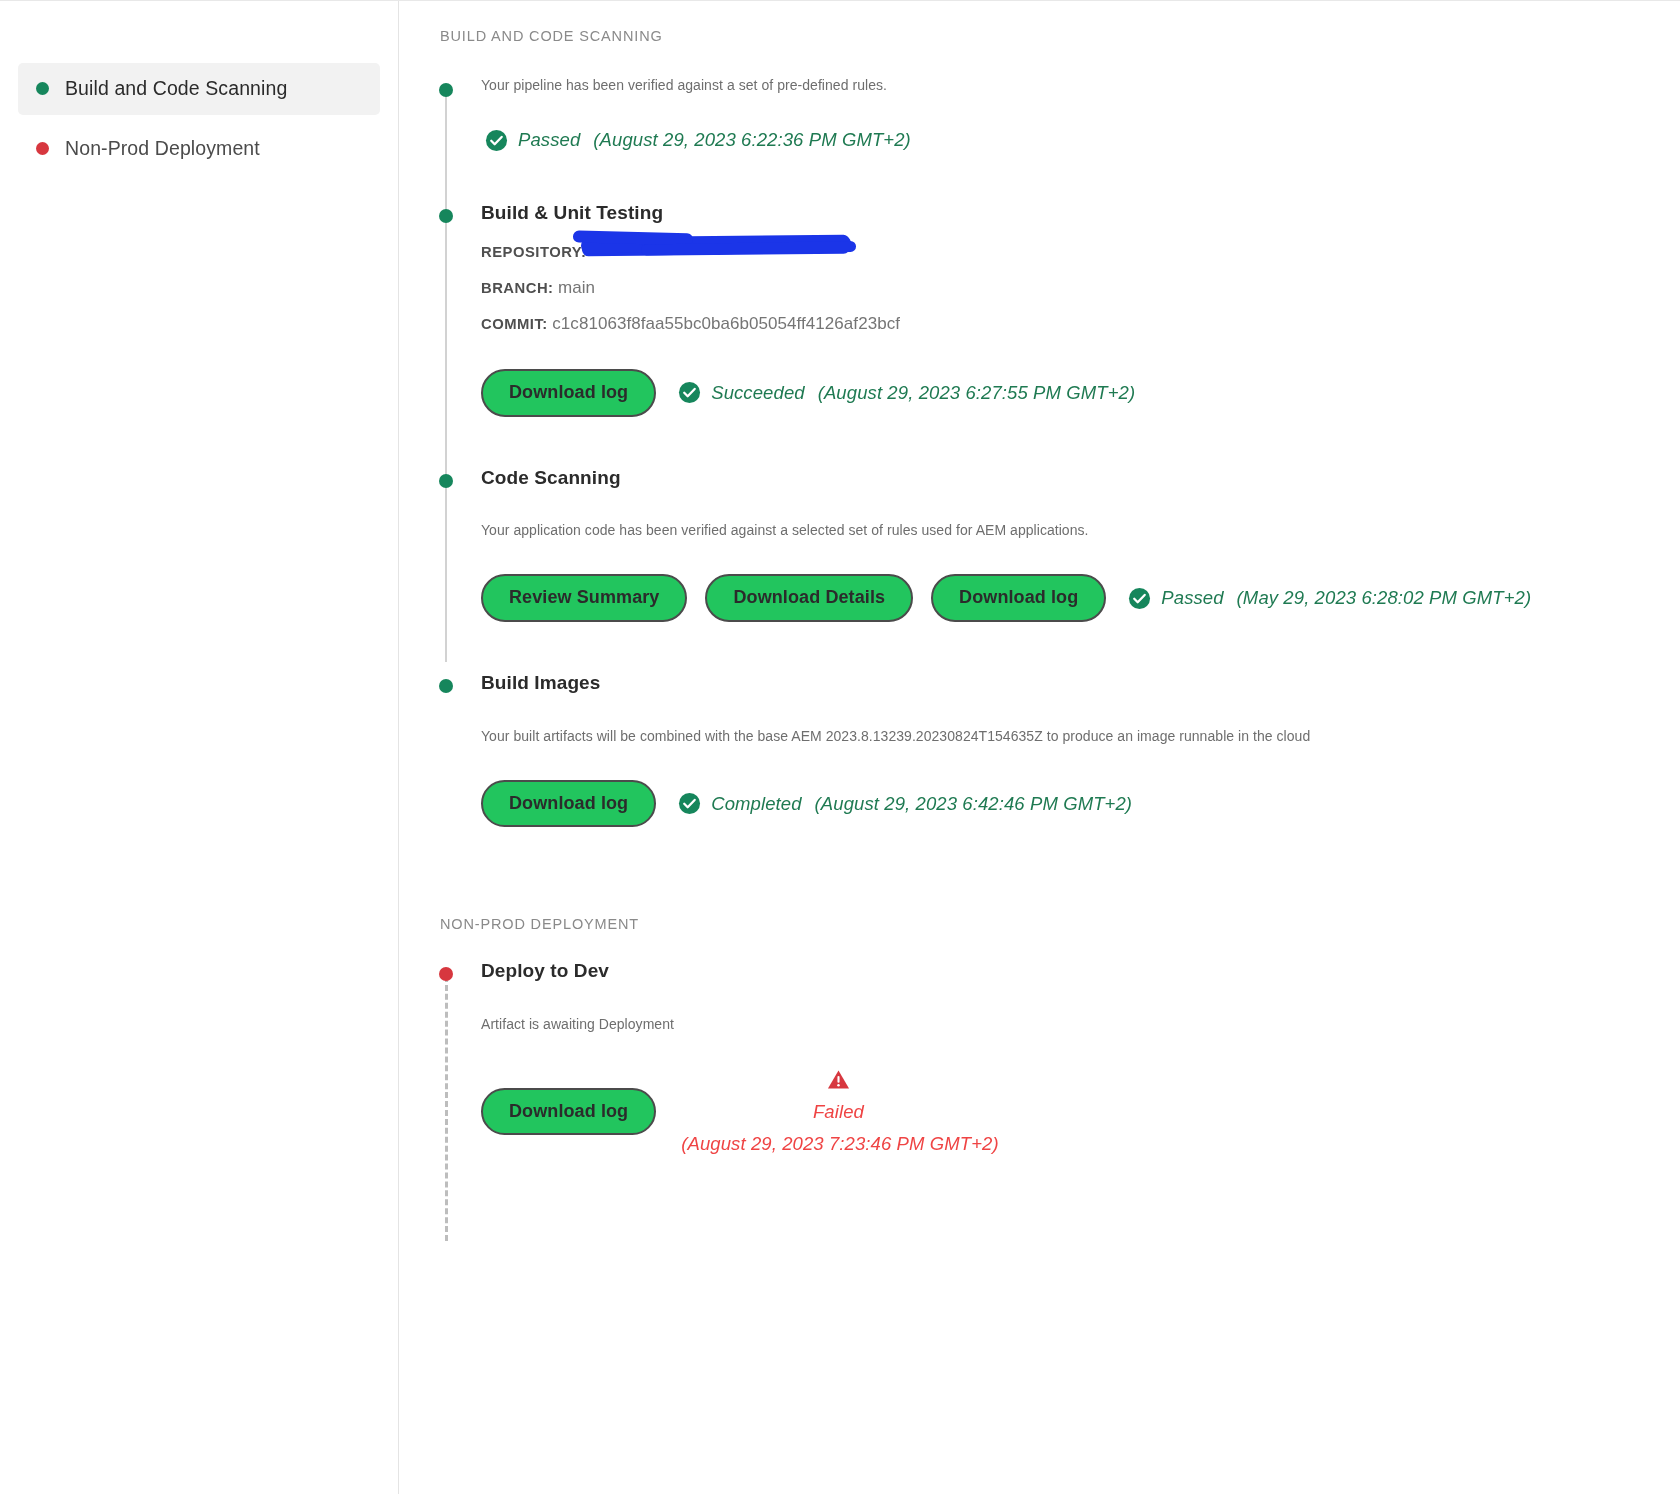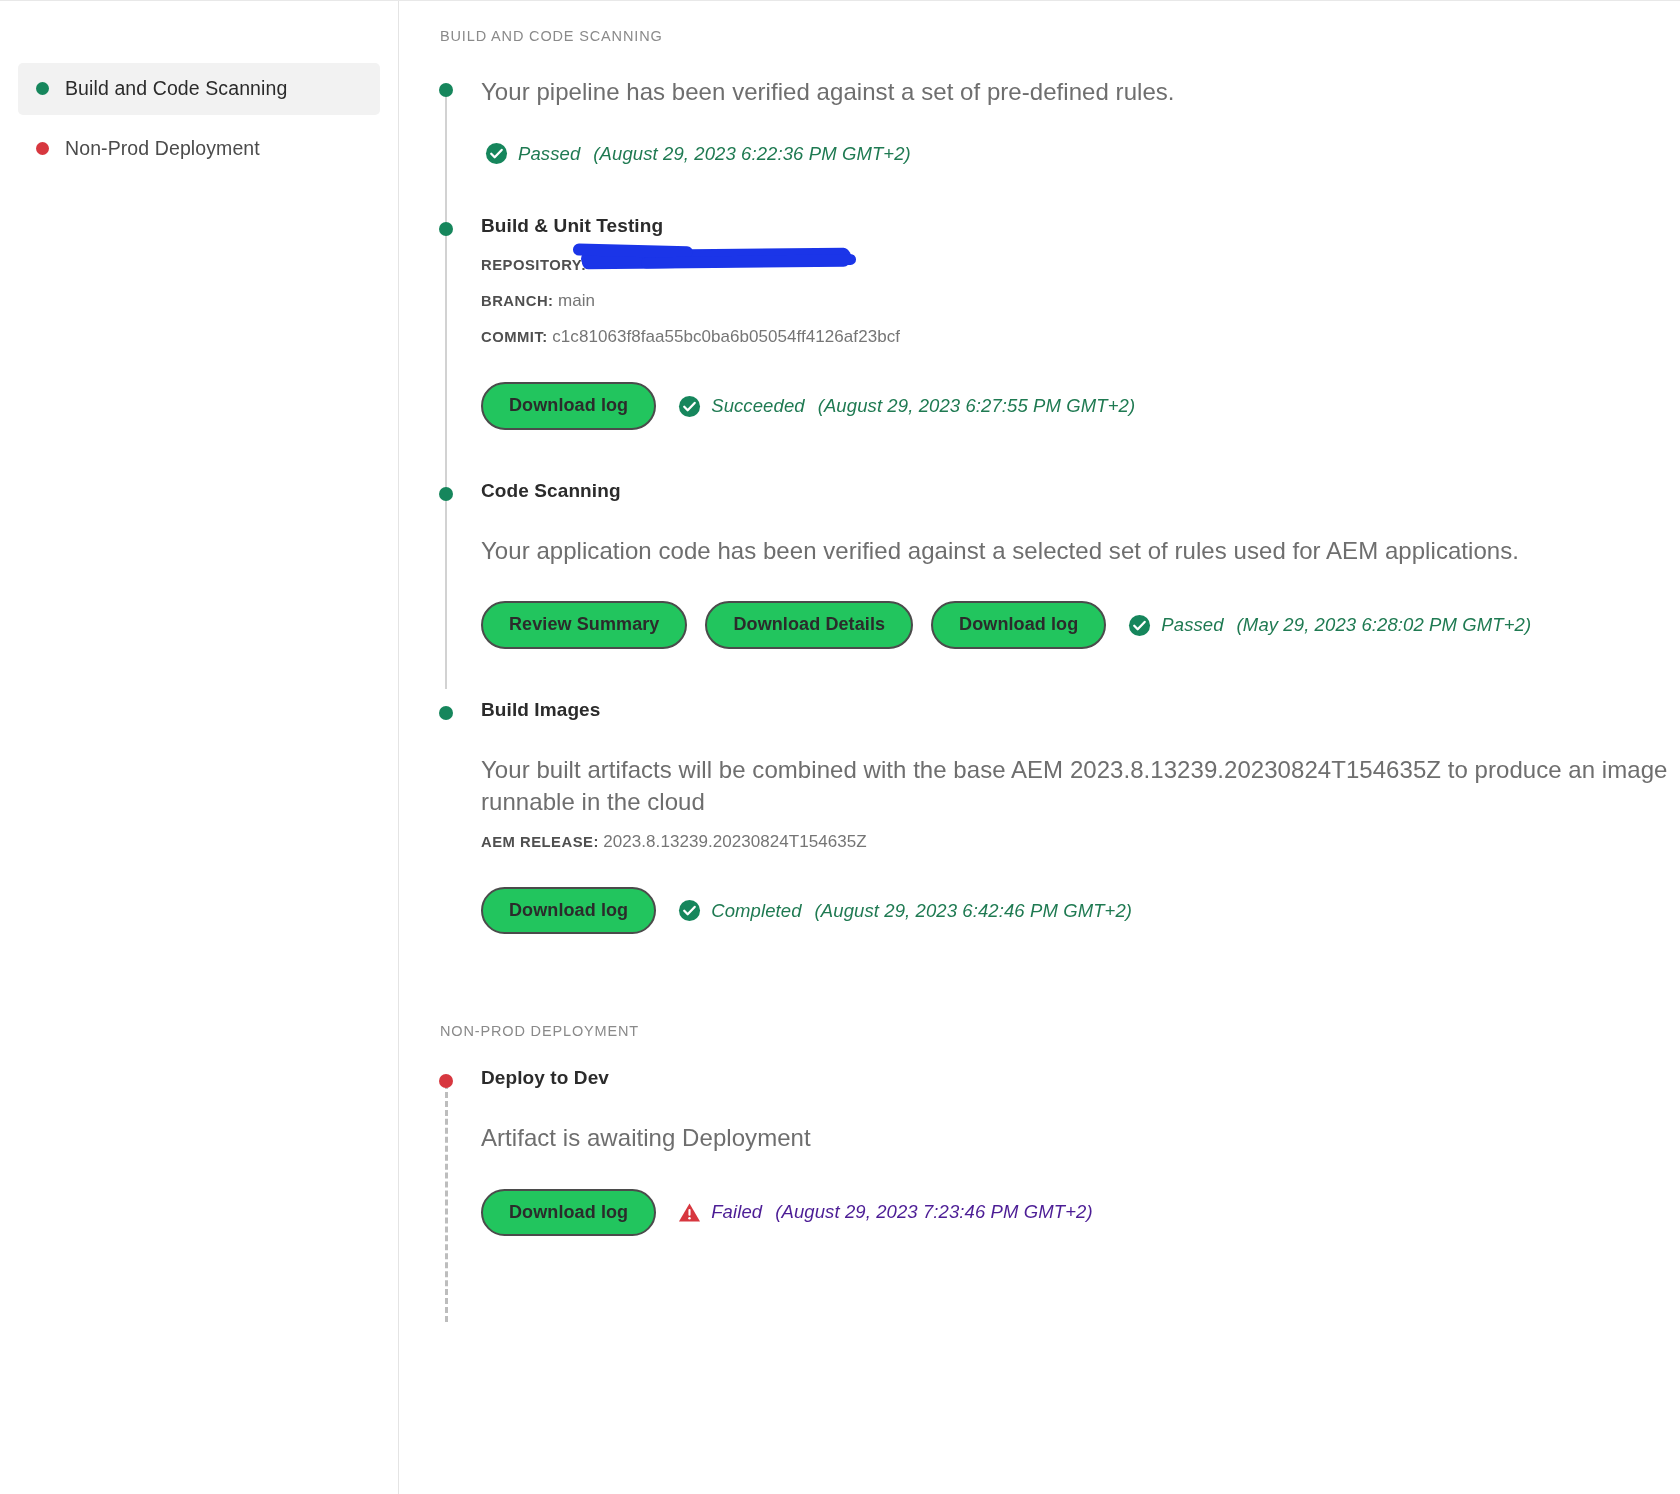--- a/index.html
+++ b/index.html
@@ -108,21 +108,21 @@
   }
   .step-title {
     font-size: 19px;
     font-weight: bold;
     color: #2b2b2b;
     letter-spacing: .1px;
     margin: 0;
     line-height: 1.2;
   }
   .step-desc {
-    font-size: 24px;
+    font-size: 14px;
     color: #6e6e6e;
     margin: 32px 0 0 0;
     line-height: 1.35;
     letter-spacing: .05px;
   }
   .meta {
     margin-top: 16px;
   }
   .meta-row {
     font-size: 16px;
@@ -195,21 +195,21 @@
   .status {
     display: flex;
     align-items: center;
     gap: 10px;
     font-style: italic;
     font-size: 18.5px;
     letter-spacing: .1px;
     margin-left: 4px;
   }
   .status.ok { color: #1f7a52; }
-  .status.fail { color: #4c1d95; }
+  .status.fail { color: #ef4444; flex-direction: column; }
   .status .label { font-weight: normal; }
   .status .time { margin-left: 3px; }
   .status-inline {
     margin-top: 34px;
   }
   .icon-check, .icon-alert { flex: 0 0 auto; display: block; }
   .spacer-group {
     height: 58px;
   }
 </style>
@@ -306,26 +306,20 @@
             <span class="time">(May 29, 2023 6:28:02 PM GMT+2)</span>
           </div>
         </div>
       </section>
 
       <section class="step last" style="padding-top:24px">
         <span class="railline" style="top:-40px; bottom:auto; height:40px; display:block"></span>
         <span class="step-dot" style="background:#16865c; top:31px"></span>
         <h3 class="step-title">Build Images</h3>
         <p class="step-desc">Your built artifacts will be combined with the base AEM 2023.8.13239.20230824T154635Z to produce an image runnable in the cloud</p>
-        <div class="meta" style="margin-top:12px">
-          <div class="meta-row">
-            <span class="meta-key">AEM RELEASE:</span>
-            <span class="meta-val">2023.8.13239.20230824T154635Z</span>
-          </div>
-        </div>
         <div class="action-row">
           <button class="btn">Download log</button>
           <div class="status ok">
             <svg class="icon-check" width="23" height="23" viewBox="0 0 24 24">
               <circle cx="12" cy="12" r="11" fill="#16865c"></circle>
               <path d="M6.5 12.3l3.6 3.6 7.3-7.6" fill="none" stroke="#ffffff" stroke-width="2.4" stroke-linecap="round" stroke-linejoin="round"></path>
             </svg>
             <span class="label">Completed</span>
             <span class="time">(August 29, 2023 6:42:46 PM GMT+2)</span>
           </div>

